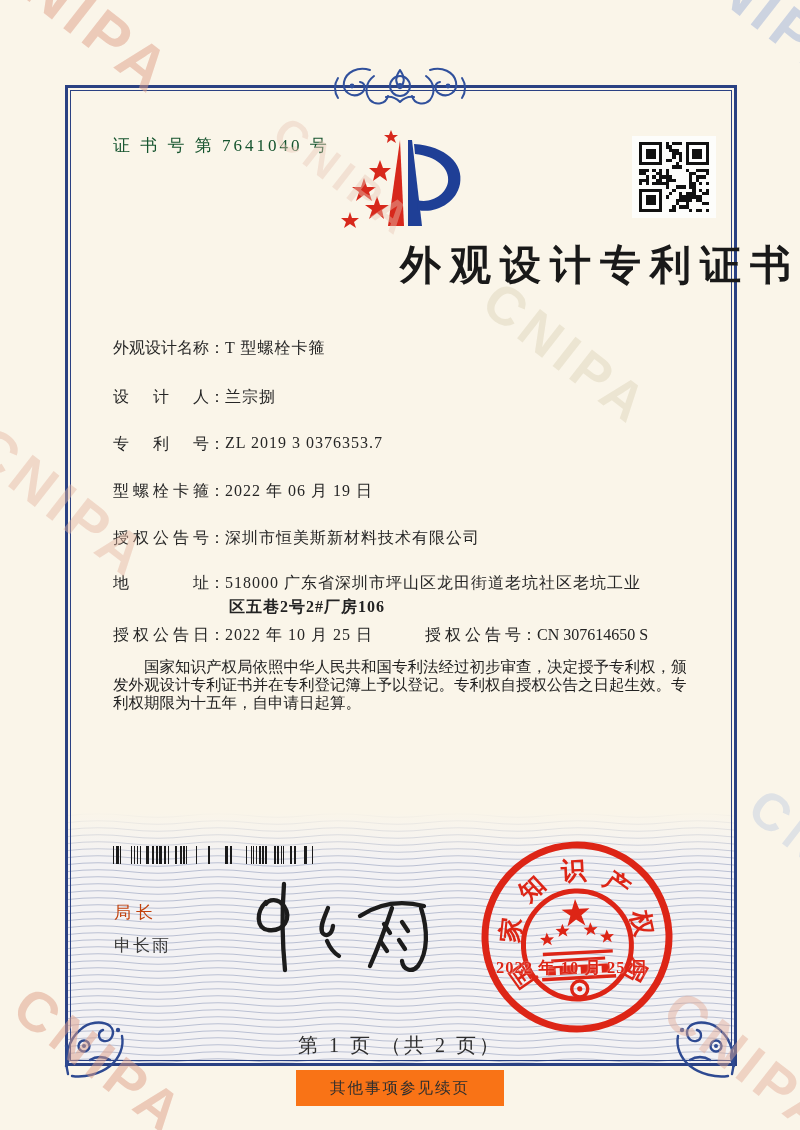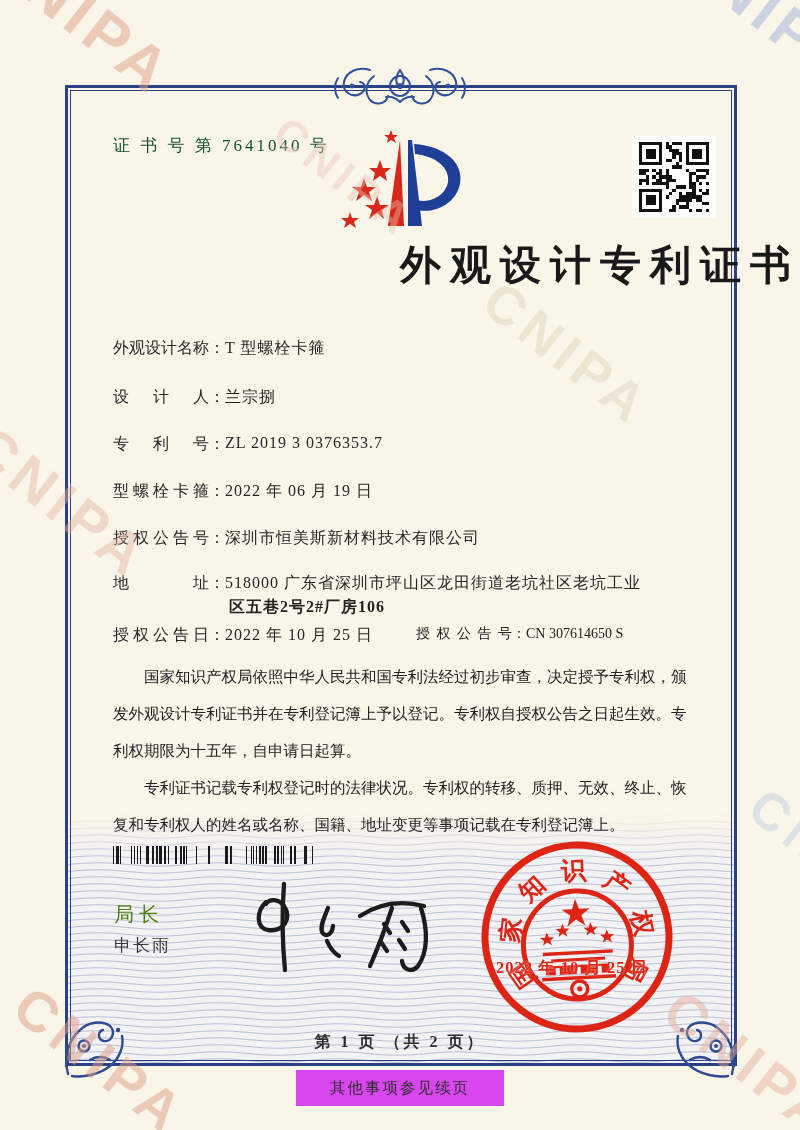--- a/index.html
+++ b/index.html
@@ -48,48 +48,48 @@
   }
   .qrwrap { position:absolute; left:632px; top:136px; width:84px; height:82px; background:#fdfdfb;
     display:flex; align-items:center; justify-content:center; z-index:4; }
 
   
   .row { position:absolute; left:113px; font-size:16px; color:#262626; z-index:4; white-space:nowrap; }
   .row .lbl { display:inline-block; width:96px; text-align:justify; text-align-last:justify; vertical-align:top; }
   .row .colon { display:inline-block; vertical-align:top; }
   .row .val { display:inline-block; vertical-align:top; letter-spacing:1px; }
   .addr2 { position:absolute; left:229px; top:597px; font-size:16px; letter-spacing:1px; z-index:4;font-weight:bold; }
-  .row-right { position:absolute; left:416px; font-size:14px; z-index:4; white-space:nowrap; }
+  .row-right { position:absolute; left:425px; font-size:16px; z-index:4; white-space:nowrap; }
   .row-right .lbl { display:inline-block; width:96px; text-align:justify; text-align-last:justify; }
 
   
   .paras { position:absolute; left:113px; top:658px; width:578px; z-index:4;
-    font-size:15.5px; line-height:37px; color:#222; }
+    font-size:15.5px; line-height:18px; color:#222; }
   .paras p { text-indent:2em; }
 
   
   .barcode { position:absolute; left:113px; top:846px; z-index:4; }
 
   
   .sig-title { position:absolute; left:114px; top:901px; font-family:"Liberation Sans", sans-serif;
-    font-size:20px; color:#4d7c0f; letter-spacing:5px; z-index:4; }
+    font-size:17px; color:#c2410c; letter-spacing:5px; z-index:4; }
   .sig-name  { position:absolute; left:114px; top:934px; font-family:Liberation Serif, serif;
     font-size:17px; color:#3b3b3b; letter-spacing:2px; z-index:4; }
   .sig-hand { position:absolute; left:232px; top:878px; z-index:4; }
 
   
   .seal { position:absolute; left:479px; top:839px; width:196px; height:196px; z-index:5; transform:rotate(-3deg); }
   .seal-date { position:absolute; left:496px; top:957px; width:170px; z-index:5;
     font-size:16.5px; font-weight:bold; color:#dd2516; letter-spacing:1px; white-space:nowrap;
     text-shadow:0 0 2px rgba(255,255,255,.85); }
 
   
   .pageinfo { position:absolute; left:0; top:1032px; width:800px; text-align:center;
-    font-size:16px; letter-spacing:3px; color:#2e2e2e; z-index:4;font-weight:bold; }
-  .contbox { position:absolute; left:296px; top:1070px; width:208px; height:36px; background:#d946ef;
+    font-size:20px; letter-spacing:3px; color:#2e2e2e; z-index:4; }
+  .contbox { position:absolute; left:296px; top:1070px; width:208px; height:36px; background:#f97316;
     display:flex; align-items:center; justify-content:center; z-index:7;
     font-size:15.5px; letter-spacing:2px; color:#2e2e2e; }
 
   .orn { position:absolute; z-index:3; }
 </style>
 </head>
 <body>
 
 <div class="wm" style="left:-30px; top:-22px; font-size:62px; color:#dfa089; opacity:.5;">CNIPA</div>
 <div class="wm" style="left:660px; top:-24px; font-size:60px; color:#a8b8da; opacity:.55;">CNIPA</div>
@@ -330,21 +330,20 @@
 <div class="addr2">区五巷2号2#厂房106</div>
 <div class="row" style="top:625px;">
   <span class="lbl">授权公告日</span><span class="colon">：</span><span class="val">2022 年 10 月 25 日</span>
 </div>
 <div class="row-right" style="top:625px;">
   <span class="lbl">授权公告号</span><span class="colon">：</span><span class="val">CN 307614650 S</span>
 </div>
 
 <div class="paras">
   <p>国家知识产权局依照中华人民共和国专利法经过初步审查，决定授予专利权，颁发外观设计专利证书并在专利登记簿上予以登记。专利权自授权公告之日起生效。专利权期限为十五年，自申请日起算。</p>
-  <p>专利证书记载专利权登记时的法律状况。专利权的转移、质押、无效、终止、恢复和专利权人的姓名或名称、国籍、地址变更等事项记载在专利登记簿上。</p>
 </div>
 
 <svg class="barcode" id="barcode" width="206" height="18" viewBox="0 0 206 18">
     <rect x="0" y="0" width="1" height="18" fill="#1b1b1b"></rect>
     <rect x="3" y="0" width="3" height="18" fill="#1b1b1b"></rect>
     <rect x="7" y="0" width="1" height="18" fill="#1b1b1b"></rect>
     <rect x="18" y="0" width="1" height="18" fill="#1b1b1b"></rect>
     <rect x="21" y="0" width="1" height="18" fill="#1b1b1b"></rect>
     <rect x="24" y="0" width="1" height="18" fill="#1b1b1b"></rect>
     <rect x="27" y="0" width="1" height="18" fill="#1b1b1b"></rect>

